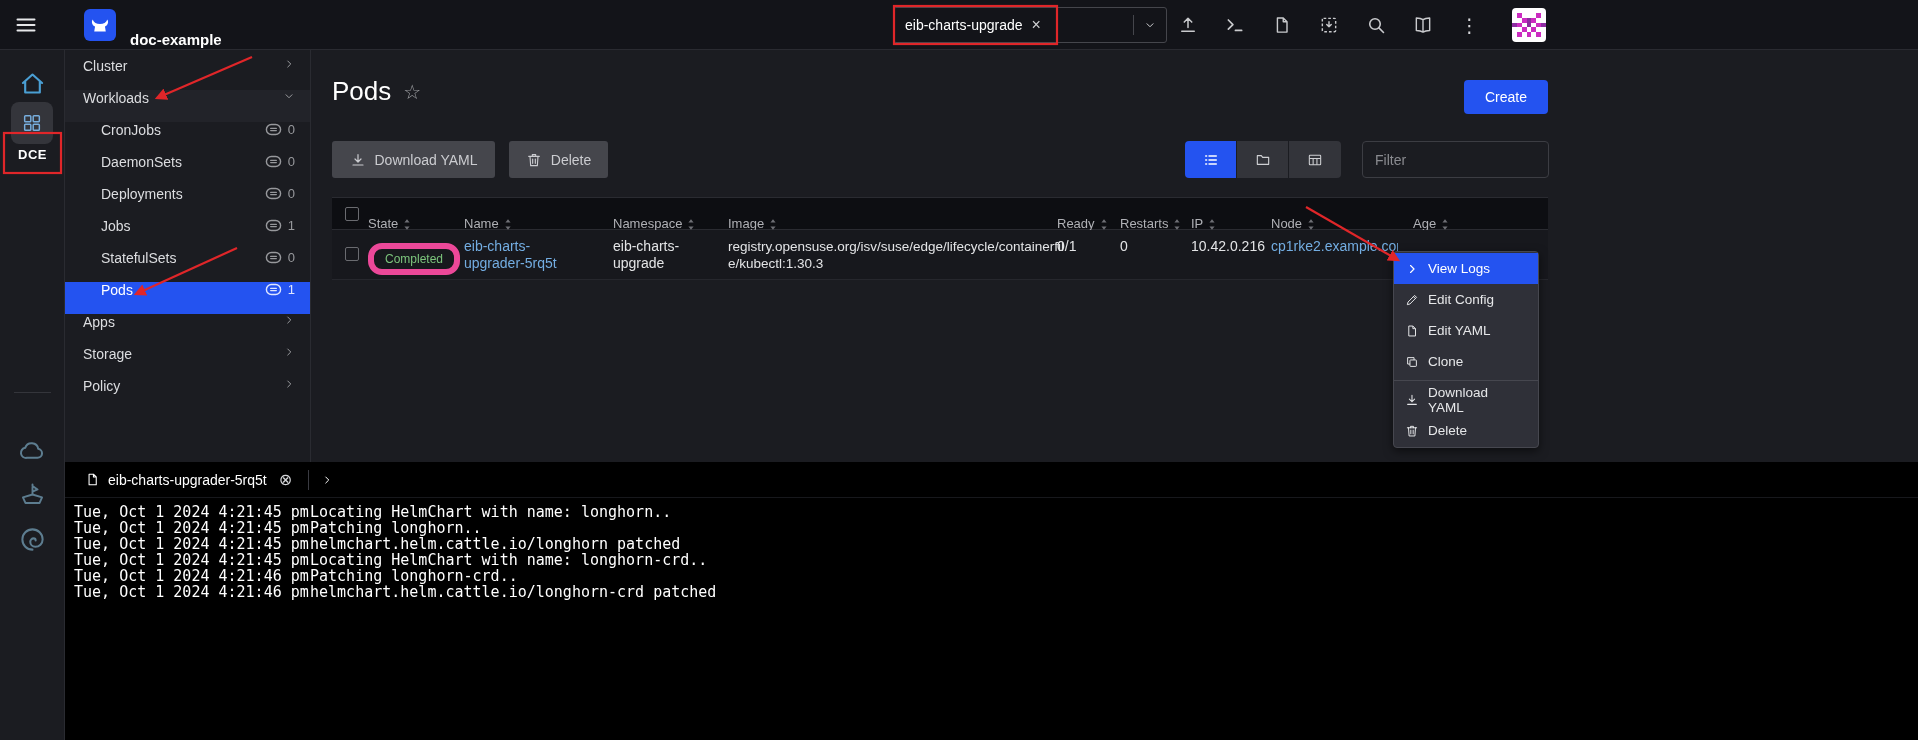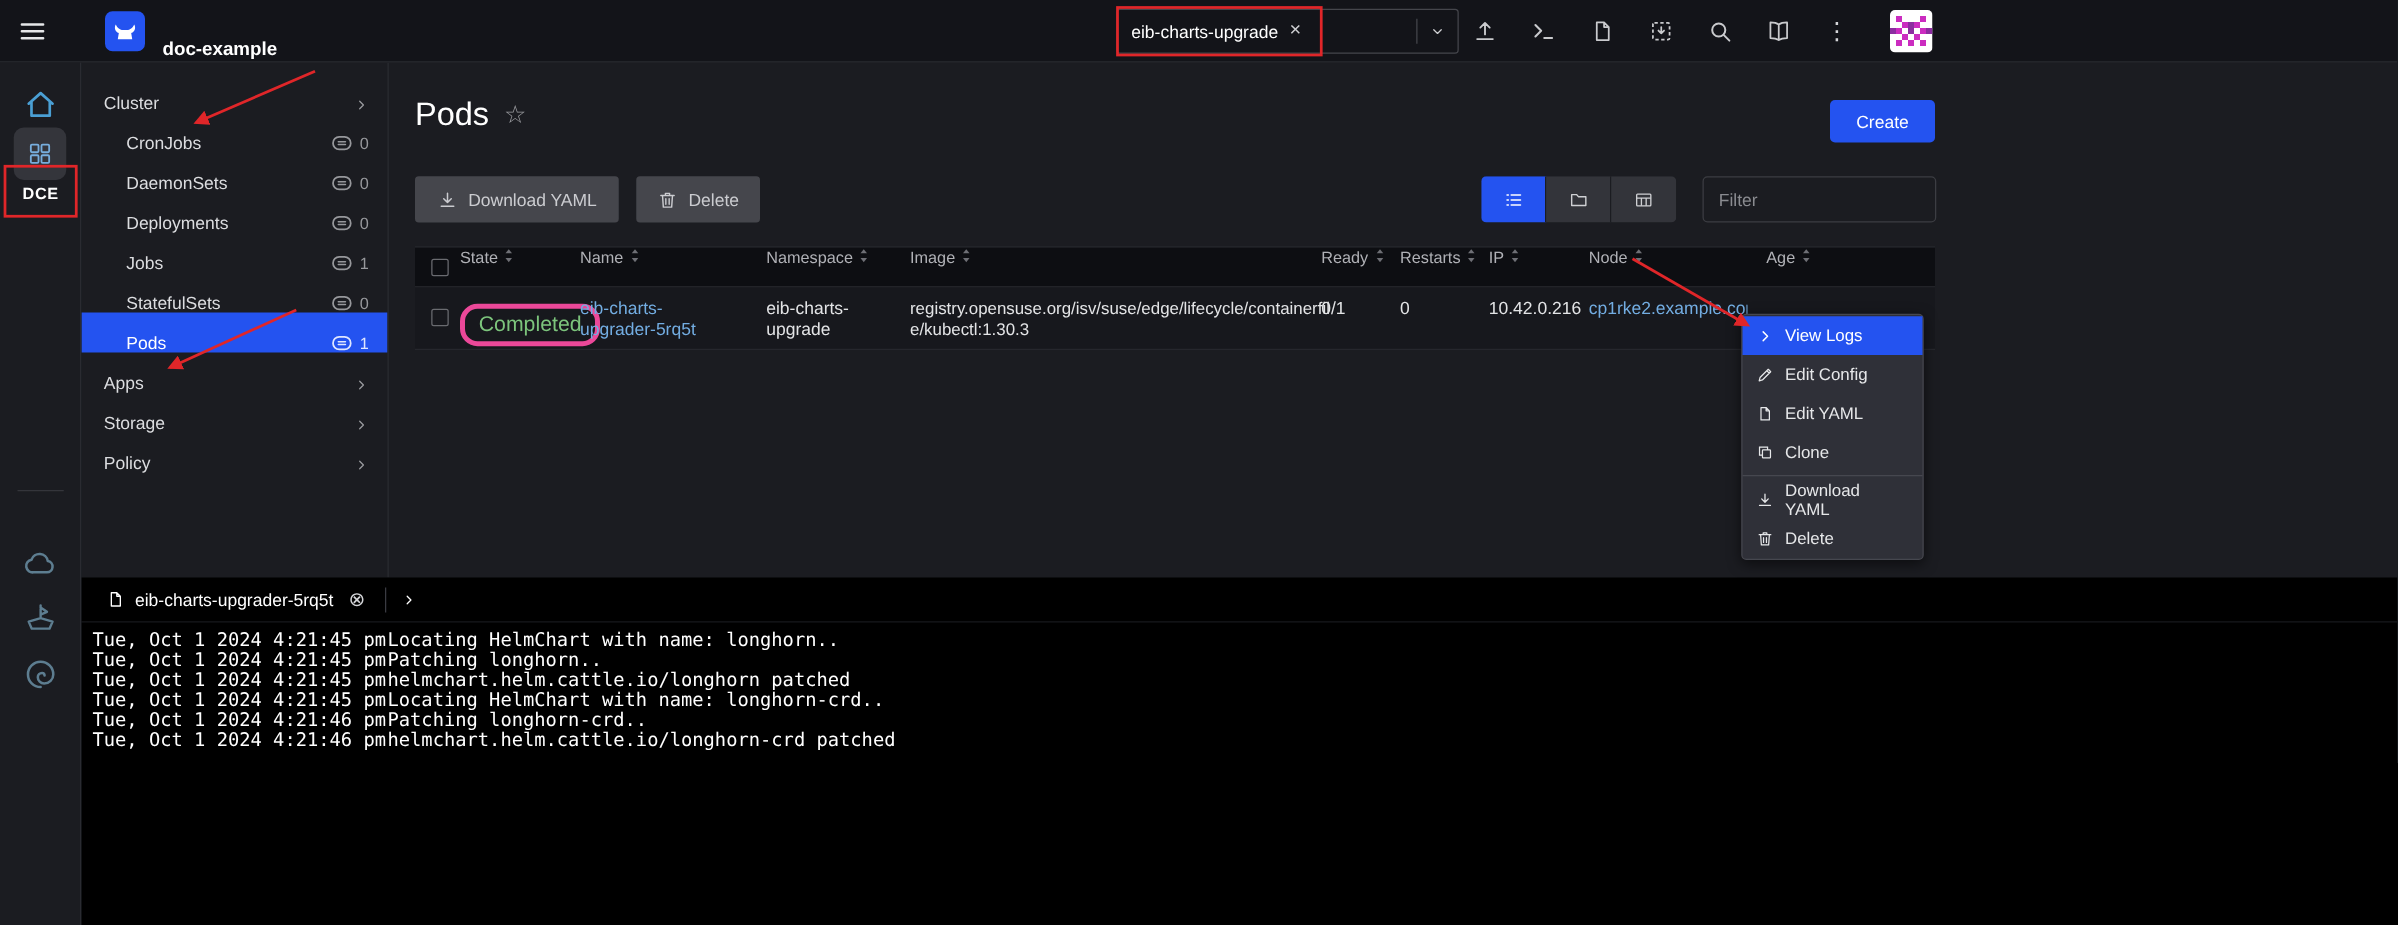--- a/index.html
+++ b/index.html
@@ -42,21 +42,21 @@
   #rail-tile{position:absolute;left:11px;top:52px;width:42px;height:42px;border-radius:8px;background:#34353b;
     display:flex;align-items:center;justify-content:center;color:#77aede;cursor:pointer}
   #rail-badge{position:absolute;left:0;top:97px;width:65px;text-align:center;font-size:13px;font-weight:700;
     color:#fff;letter-spacing:.5px}
   .rail-divider{position:absolute;left:14px;width:37px;height:1px;background:#34353b}
   .rail-bottom{position:absolute;left:19px;color:#5d7d90;cursor:pointer}
 
   
   #sidebar{position:absolute;left:65px;top:50px;width:246px;height:412px;background:#1b1c21;
     border-right:1px solid #2a2b31;overflow:hidden;z-index:5;padding-top:8px}
-  .nav-item{height:32px;display:flex;align-items:flex-end;padding:0 15px 0 18px;font-size:14px;
+  .nav-item{height:32px;display:flex;align-items:flex-start;padding:0 15px 0 18px;font-size:14px;
     color:#dcdde0;cursor:pointer}
   .nav-item.lvl1{padding-left:36px}
   .nav-item .chev{margin-left:auto;color:#9a9b9f}
   .nav-item.hover{background:#222329}
   .nav-item.active{background:var(--primary-blue,#2453f0);color:#fff}
   .count{margin-left:auto;display:flex;align-items:center;gap:6px;color:#97989c;font-size:13px}
   .nav-item.active .count{color:#dfe6ff}
   .chipic{width:17px;height:13px}
 
   
@@ -75,31 +75,31 @@
     align-items:center;justify-content:center;border-right:1px solid #1b1c21}
   #view-toggles .seg:last-child{border-right:none}
   #view-toggles .seg.active{background:var(--primary-blue,#2453f0);color:#fff}
   #filter-input{position:absolute;left:1050px;top:91px;width:187px;height:37px;background:#1b1c21;
     border:1px solid #3c3d43;border-radius:4px;color:#e3e4e6;font-size:14px;padding:0 12px;outline:none}
   #filter-input::placeholder{color:#8a8b90}
 
   
   #pods-table{position:absolute;left:20px;top:147px;width:1216px}
   .thead{position:relative;height:33px;background:#0d0e12;border-top:1px solid #2a2b31;border-bottom:1px solid #2a2b31}
-  .th{position:absolute;top:0;height:33px;display:inline-flex;align-items:flex-start;gap:5px;
+  .th{position:absolute;top:0;height:33px;display:inline-flex;align-items:flex-end;gap:5px;
     color:#b0b1b6;font-size:13px;cursor:pointer}
   .sort{width:8px;height:13px;color:#6e6f75}
   .cb{position:absolute;width:14px;height:14px;border:1px solid #6a6b70;border-radius:2px;cursor:pointer}
   .trow{position:relative;height:50px;background:#17181d;border-bottom:1px solid #26272d}
   .cell{position:absolute;top:8px;font-size:14px;color:#e3e4e6;line-height:17px}
   .cell.link{color:var(--link-blue,#73ade2);text-decoration:none;cursor:pointer}
   .cell.img{font-size:13.5px;word-break:break-all}
   .cell.node{white-space:nowrap;overflow:hidden;display:block}
-  .badge{position:absolute;top:13px;padding:3px 11px;border:4px solid #ec4899;border-radius:14px;
-    color:var(--success-green,#7cc47c);font-size:17px}
+  .badge{position:absolute;top:13px;padding:3px 11px;border:6px solid #ec4899;border-radius:14px;
+    color:var(--success-green,#7cc47c);font-size:12px}
 
   
   #ctx-menu{position:absolute;left:1393px;top:251px;width:146px;background:#2f3038;border:1px solid #46474f;
     border-radius:4px;box-shadow:0 3px 10px rgba(0,0,0,.55);z-index:40;padding:1px 0}
   .ctx-item{height:31px;display:flex;align-items:center;gap:9px;padding:0 11px;font-size:13.5px;
     color:#e6e7e9;cursor:pointer}
   .ctx-item.active{background:var(--primary-blue,#2453f0);color:#fff}
   .ctx-divider{height:1px;background:#46474f;margin:3px 0}
 
   
@@ -323,20 +323,26 @@
       </button>
   </div>
 
   <nav id="sidebar">
     <div class="nav-item lvl0">
       <span>Cluster</span>
       <svg class="ic i12 chev">
           <use href="#i-chevR"></use>
         </svg>
     </div>
+    <div class="nav-item lvl0 hover">
+      <span>Workloads</span>
+      <svg class="ic i12 chev">
+          <use href="#i-chevD"></use>
+        </svg>
+    </div>
     <div class="nav-item lvl1">
       <span>CronJobs</span>
       <span class="count">
           <svg class="ic chipic">
             <use href="#i-chip"></use>
           </svg>
           <span>0</span>
         </span>
     </div>
     <div class="nav-item lvl1">

